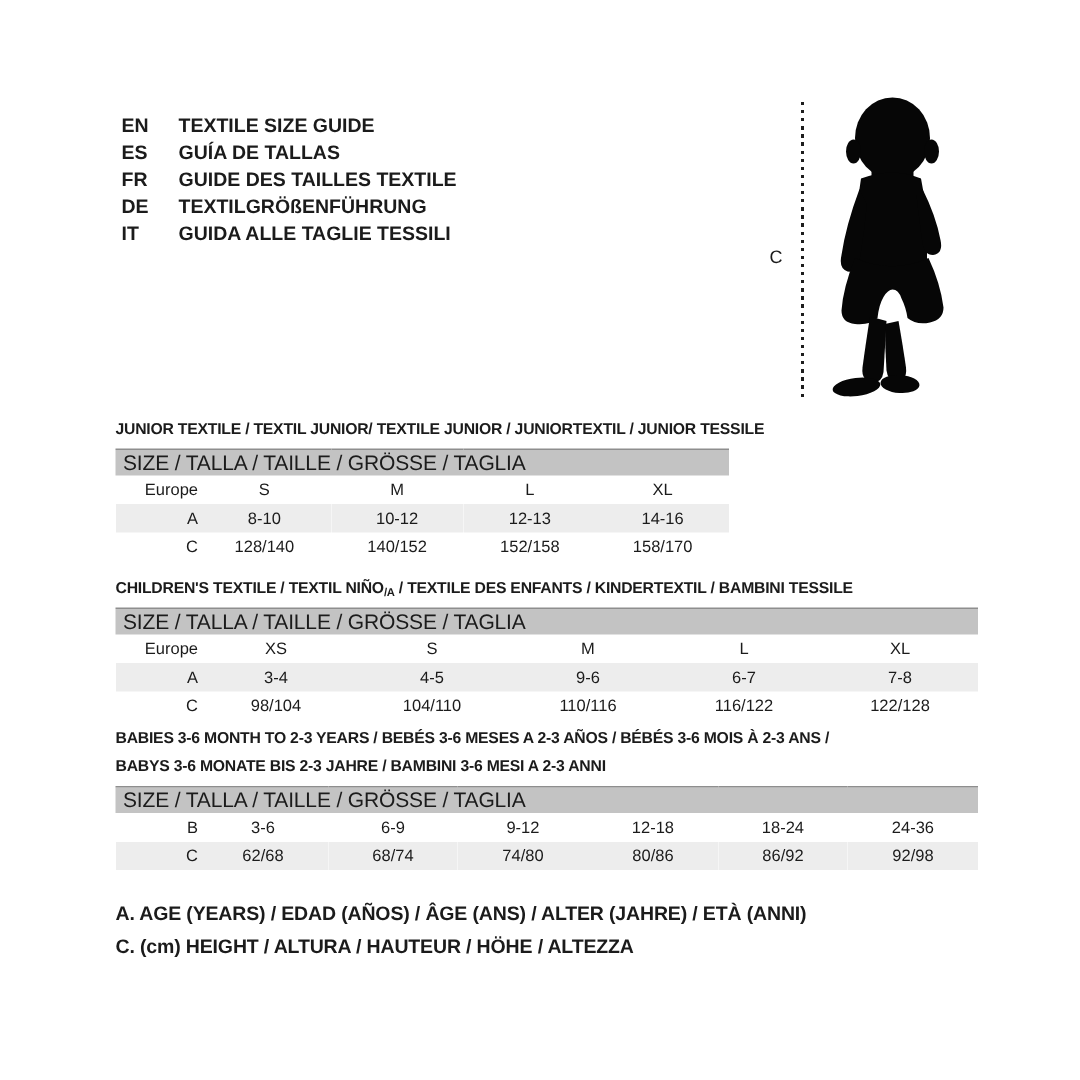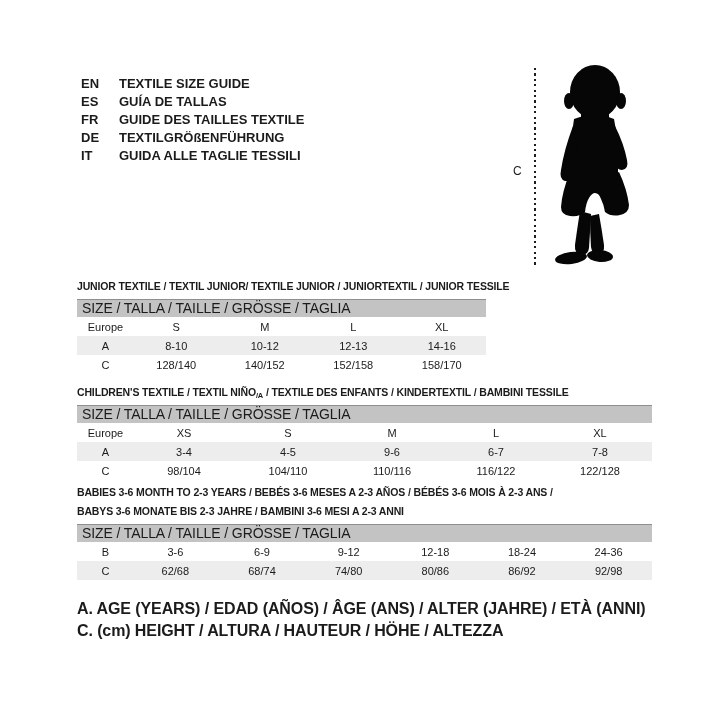--- a/index.html
+++ b/index.html
@@ -44,26 +44,26 @@
   table.t-junior{width:409px}
   table.t-children,table.t-babies{width:575px}
   .size-table th.band{
     background:var(--band);
     border-top:1px solid var(--band_border);
     font-weight:normal;text-align:left;
     height:16px;padding:0 0 1px 5px;font-size:14px;
     letter-spacing:-0.1px;
   }
   .size-table td{height:19px;padding:0;text-align:center;font-weight:normal;overflow:hidden;white-space:nowrap}
-  .size-table td.lbl{text-align:center;padding-left:2px}
+  .size-table td.lbl{text-align:right;padding-left:2px}
   .size-table tr.stripe td{background:var(--stripe)}
   col.c-label{width:55px}
 
   
-  .notes{left:77px;top:598px;font-weight:bold;font-size:16px;line-height:22px;letter-spacing:-0.1px}
+  .notes{left:77px;top:598px;font-weight:bold;font-size:13px;line-height:22px;letter-spacing:-0.1px}
 </style>
 </head>
 <body>
 
 <div class="abs lang-list">
   <div class="lang-row">
     <span class="lang-code">EN</span>
     <span>TEXTILE SIZE GUIDE</span>
   </div>
   <div class="lang-row">

